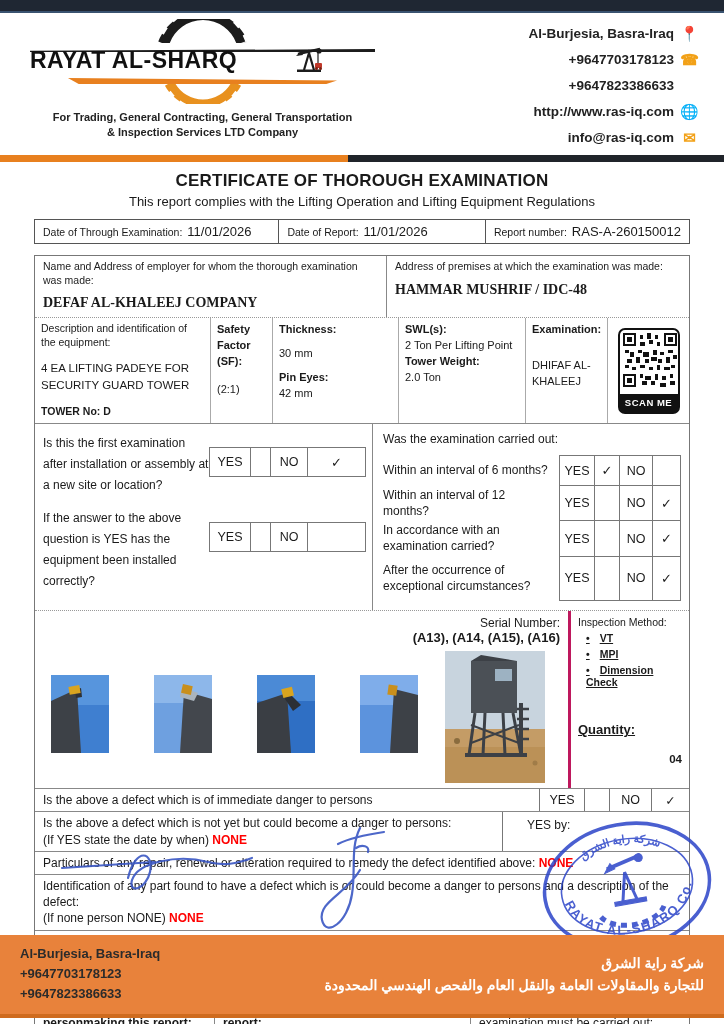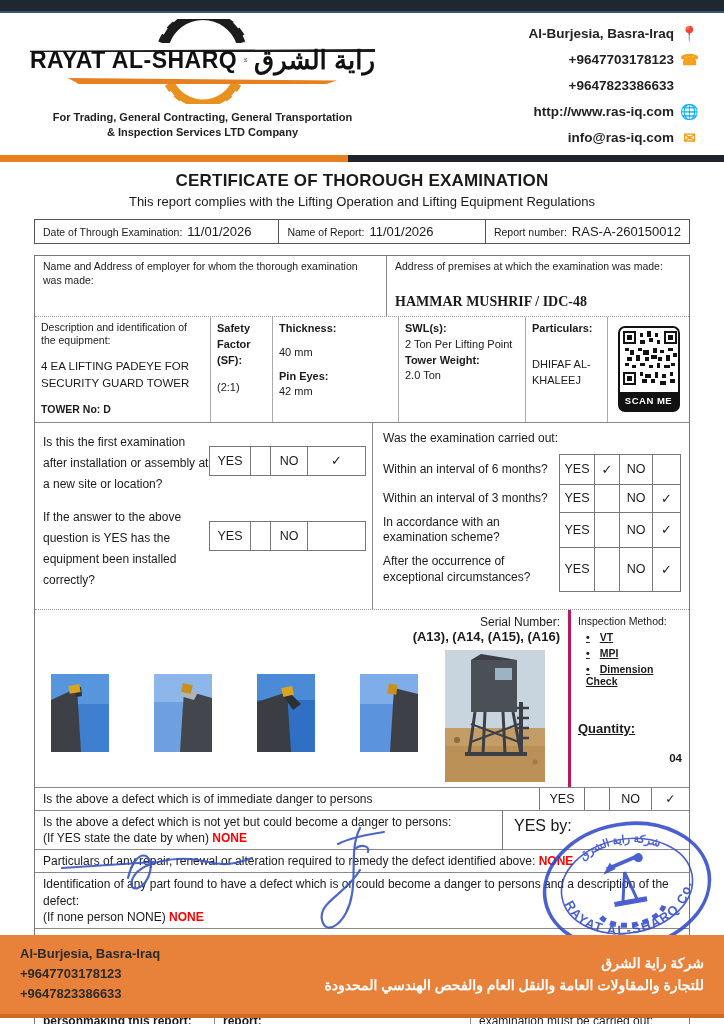--- a/index.html
+++ b/index.html
@@ -48,21 +48,21 @@
   .mc1 { width:250px; } .mc2 { width:212px; } .mc3 { flex:1; }
 
   
   .main-table { margin:11px 34px 0; border:1.5px solid #777; width:656px; }
   .sec { display:flex; }
   .sec + .sec { border-top:1px solid #888; }
   .dotted-top { border-top:1px dotted #999 !important; }
 
   .lbl { font-size:10.5px; line-height:1.3; color:#222; }
   .b { font-weight:bold; }
-  .serif-name { font-family:"Liberation Serif", serif; font-weight:bold; font-size:14px; margin-top:20px; }
+  .serif-name { font-family:"Liberation Serif", serif; font-weight:bold; font-size:14px; margin-top:8px; }
 
   
   .party-cell { padding:4px 8px 6px; }
   .pc1 { width:352px; border-right:1px solid #888; }
   .pc2 { flex:1; }
 
   
   .eq-cell { padding:4px 6px; border-right:1px solid #aaa; font-size:11px; line-height:1.45; }
   .eq-cell:last-child { border-right:none; }
   .eqc1 { width:176px; } .eqc2 { width:62px; } .eqc3 { width:126px; }
@@ -104,21 +104,21 @@
   .qty-label { font-size:13px; font-weight:bold; text-decoration:underline; margin-top:34px; }
   .qty-value { font-size:11.5px; font-weight:bold; margin-top:16px;text-align:right; }
 
   
   .def-row { display:flex; align-items:stretch; }
   .def-text { flex:1; font-size:12px; line-height:1.35; padding:3px 8px; display:flex; flex-direction:column; justify-content:center; }
   .inline-yn { display:flex; }
   .inline-yn .yn2 { display:flex; align-items:center; justify-content:center; font-size:12.5px; border-left:1px solid #777; }
   .c45{width:45px}.c25{width:25px}.c42{width:42px}.c38{width:38px}
   .red { color:#FF0000; }
-  .yesby-cell { width:187px; border-left:1px solid #777; font-size:16px; padding:6px 11px; }
+  .yesby-cell { width:187px; border-left:1px solid #777; font-size:12px; padding:6px 24px; }
   .tests-note { text-align:center; font-size:11.5px; margin-top:2px; }
   .olive { color:#7C7C33; }
 
   
   .fit-text { flex:1; font-size:13px; font-weight:bold; padding:3px 8px; display:flex; align-items:center; }
 
   
   .so-cell { padding:4px 8px; font-size:12px; line-height:1.4; }
   .so1 { width:180px; border-right:1px solid #888; }
   .so2 { width:256px; border-right:1px solid #888; }
@@ -157,21 +157,20 @@
           <path d="M5,29 h24 v-2.5 h-24 z" fill="#1c1c1c"></path>
           <path d="M12,27 L17,10 L22,27" fill="none" stroke="#1c1c1c" stroke-width="2.2"></path>
           <path d="M6,11 L28,6" stroke="#1c1c1c" stroke-width="2.6"></path>
           <path d="M4,13 l5,-5 l2,4 z" fill="#1c1c1c"></path>
           <circle cx="27" cy="8" r="2.6" fill="#1c1c1c"></circle>
           <path d="M26,8 v12" stroke="#1c1c1c" stroke-width="1.2"></path>
           <rect x="23" y="20" width="7" height="5" rx="1" fill="#c0392b"></rect>
           <circle cx="24.5" cy="25.5" r="1.5" fill="#7a1f12"></circle>
             <circle cx="28.5" cy="25.5" r="1.5" fill="#7a1f12"></circle>
         </svg>
-        <span class="logo-ar" dir="rtl">راية الشرق</span>
       </div>
       <div class="orange-swoosh"></div>
       <svg width="84" height="20" viewBox="0 0 84 20">
         <path d="M10,0 A 36 36 0 0 0 74,0" fill="none" stroke="#E8911F" stroke-width="8"></path>
         <path d="M7,0 A 40 40 0 0 0 77,0" fill="none" stroke="#E8911F" stroke-width="7" stroke-dasharray="7 6"></path>
       </svg>
       <div class="tagline">
         <div>For Trading, General Contracting, General Transportation</div>
         <div>&amp; Inspection Services LTD Company</div>
       </div>
@@ -210,65 +209,66 @@
     <div class="doc-title">CERTIFICATE OF THOROUGH EXAMINATION</div>
     <div class="doc-subtitle">This report complies with the Lifting Operation and Lifting Equipment Regulations</div>
   </div>
 
   <div class="meta-row">
     <div class="meta-cell mc1">
       <span class="meta-label">Date of Through Examination:</span>
       <span class="meta-value">11/01/2026</span>
     </div>
     <div class="meta-cell mc2">
-      <span class="meta-label">Name of Report:</span>
+      <span class="meta-label">Date of Report:</span>
       <span class="meta-value">11/01/2026</span>
     </div>
     <div class="meta-cell mc3">
       <span class="meta-label">Report number:</span>
       <span class="meta-value">RAS-A-260150012</span>
     </div>
   </div>
 
   <div class="main-table">
 
     <div class="sec" style="min-height:48px">
       <div class="party-cell pc1">
         <div class="lbl">Name and Address of employer for whom the thorough examination was made:</div>
+        <div class="serif-name">DEFAF AL-KHALEEJ COMPANY</div>
       </div>
       <div class="party-cell pc2">
         <div class="lbl">Address of premises at which the examination was made:</div>
         <div class="serif-name">HAMMAR MUSHRIF / IDC-48</div>
       </div>
     </div>
 
     <div class="sec dotted-top" style="min-height:88px">
       <div class="eq-cell eqc1">
         <div class="lbl">Description and identification of the equipment:</div>
         <div class="eq-desc">4 EA LIFTING PADEYE FOR SECURITY GUARD TOWER</div>
         <div class="eq-sub">TOWER No: D</div>
       </div>
       <div class="eq-cell eqc2">
         <div class="b">Safety Factor (SF):</div>
         <div style="margin-top:12px">(2:1)</div>
       </div>
       <div class="eq-cell eqc3">
         <div class="b">Thickness:</div>
-        <div style="margin-top:8px">40 mm</div>
+        <div style="margin-top:8px">30 mm</div>
         <div class="b" style="margin-top:8px">Pin Eyes:</div>
         <div>42 mm</div>
       </div>
       <div class="eq-cell eqc4">
         <div class="b">SWL(s):</div>
         <div>2 Ton Per Lifting Point</div>
         <div class="b">Tower Weight:</div>
         <div>2.0 Ton</div>
       </div>
       <div class="eq-cell eqc5">
-        <div class="b">Particulars:</div>
+        <div class="b">Examination:</div>
         <div style="margin-top:20px">DHIFAF AL-KHALEEJ</div>
       </div>
       <div class="eq-cell eqc6">
         <div class="qr-frame">
           <svg width="54" height="54" viewBox="0 0 29 29" shape-rendering="crispEdges">
             <rect width="29" height="29" fill="#fff"></rect>
             <g fill="#111">
               <rect x="0" y="0" width="7" height="7"></rect>
                 <rect x="22" y="0" width="7" height="7"></rect>
                 <rect x="0" y="22" width="7" height="7"></rect>
@@ -344,27 +344,27 @@
       </div>
       <div class="q-right">
         <div class="exam-head">Was the examination carried out:</div>
         <div class="exam-grid">
           <div class="eg-q eg-r1">Within an interval of 6 months?</div>
           <div class="eg-c eg-r1">YES</div>
           <div class="eg-c eg-r1 check">✓</div>
           <div class="eg-c eg-r1">NO</div>
           <div class="eg-c eg-r1 check"></div>
 
-          <div class="eg-q eg-r2">Within an interval of 3 months?</div>
+          <div class="eg-q eg-r2">Within an interval of 12 months?</div>
           <div class="eg-c eg-r2">YES</div>
           <div class="eg-c eg-r2 check"></div>
           <div class="eg-c eg-r2">NO</div>
           <div class="eg-c eg-r2 check">✓</div>
 
-          <div class="eg-q eg-r3">In accordance with an examination scheme?</div>
+          <div class="eg-q eg-r3">In accordance with an examination carried?</div>
           <div class="eg-c eg-r3">YES</div>
           <div class="eg-c eg-r3 check"></div>
           <div class="eg-c eg-r3">NO</div>
           <div class="eg-c eg-r3 check">✓</div>
 
           <div class="eg-q eg-r4">After the occurrence of exceptional circumstances?</div>
           <div class="eg-c eg-r4">YES</div>
           <div class="eg-c eg-r4 check"></div>
           <div class="eg-c eg-r4">NO</div>
           <div class="eg-c eg-r4 check">✓</div>

